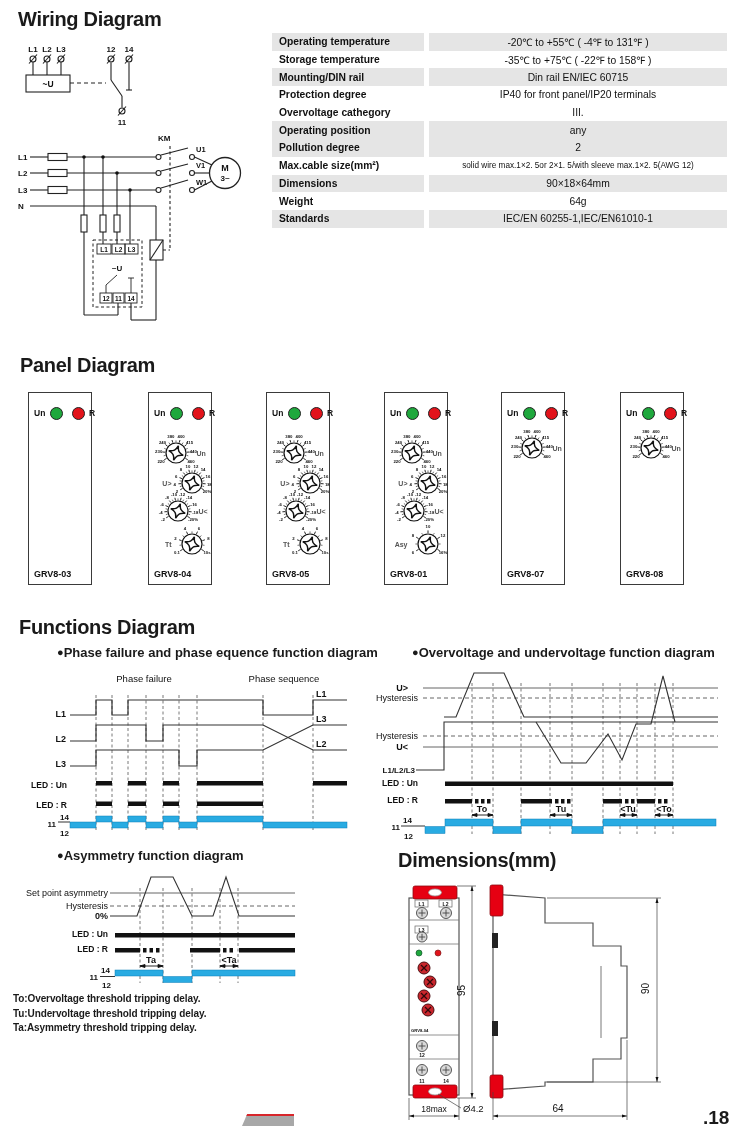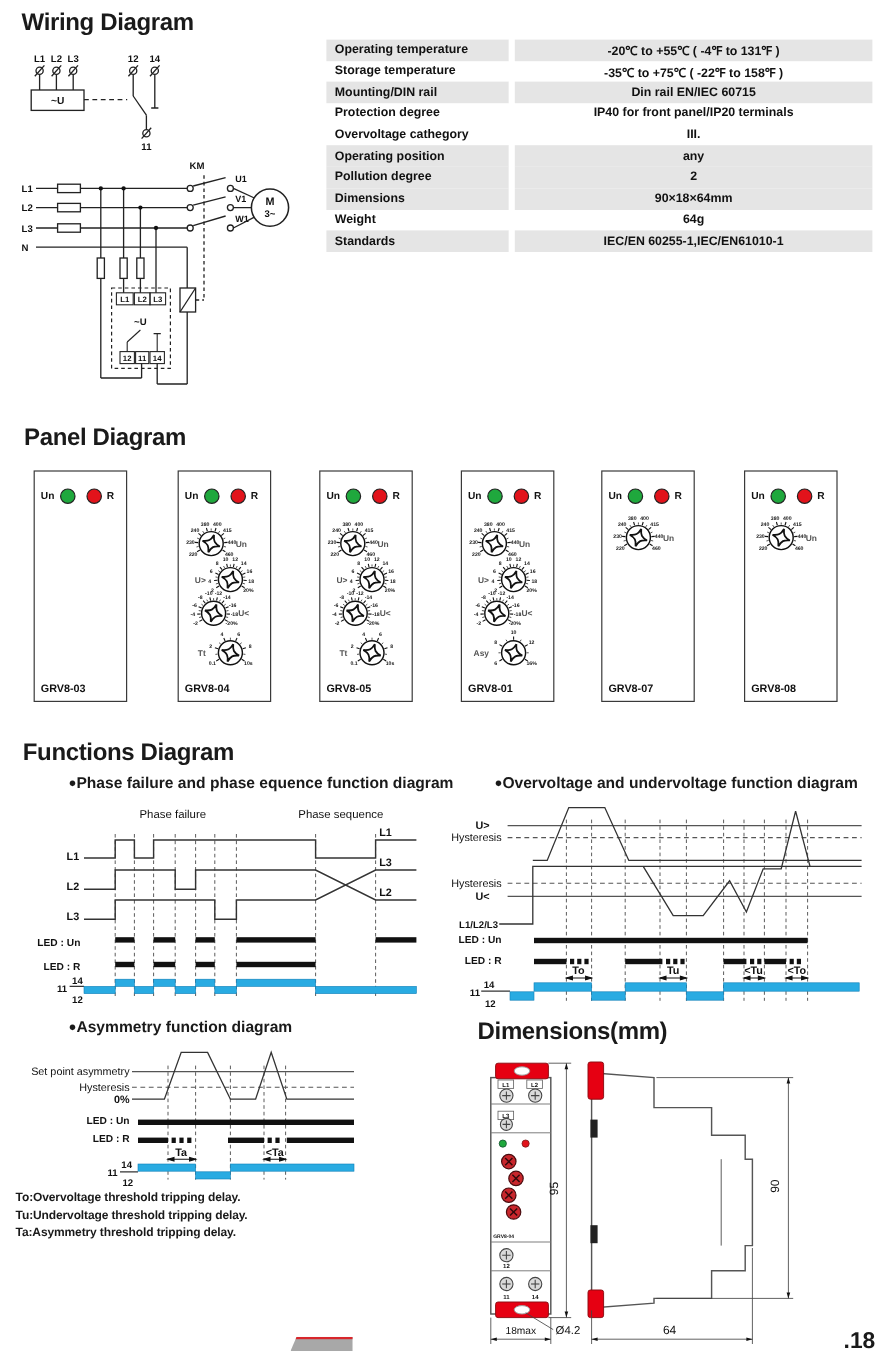--- a/index.html
+++ b/index.html
@@ -7,25 +7,25 @@
          font-family:"Liberation Sans", sans-serif; color:#111; overflow:hidden; }
   .abs { position:absolute; }
   .h1 { font-size:20px; font-weight:bold; letter-spacing:-0.3px; color:#1a1a1a; }
   .h2 { font-size:13px; font-weight:bold; color:#1a1a1a; white-space:nowrap;margin-left:44px; }
   .h2 .blt { font-size:11px; vertical-align:1px; }
   
   #specs-table { position:absolute; left:272px; top:33px; width:455px; }
   .srow { display:flex; height:17.7px; }
   .srow .sl { width:152px; padding-left:7px; font-size:10.3px; font-weight:bold; box-sizing:border-box; height:100%; display:flex; align-items:center; }
   .srow .gut { width:5px; height:100%; background:#fff; }
-  .srow .sv { flex:1; text-align:center; font-size:10.3px; font-weight:bold; height:100%; display:flex; align-items:center; justify-content:center; }
+  .srow .sv { flex:1; text-align:center; font-size:10.3px; font-weight:normal; height:100%; display:flex; align-items:center; justify-content:center; }
   .srow .sv.small { font-size:8.2px; }
   .srow.g .sl, .srow.g .sv { background:#e5e5e5; }
   
-  .panel { position:absolute; top:392px; width:78px; height:193px; border:1.4px solid #3a3a3a; background:#fff; box-sizing:border-box; }
+  .panel { position:absolute; top:392px; width:64px; height:193px; border:1.4px solid #3a3a3a; background:#fff; box-sizing:border-box; }
   .panel .plbl { position:absolute; font-weight:bold; font-size:8.5px; color:#111; }
   .panel .led { position:absolute; width:13px; height:13px; border-radius:50%; box-sizing:border-box; border:1px solid #222; }
   .panel .model { position:absolute; left:5px; top:176px; font-weight:bold; font-size:9px; color:#111; }
   .panel svg { position:absolute; left:0; top:34px; }
   #notes div { font-size:10px; font-weight:bold; line-height:14.5px; letter-spacing:-0.1px; color:#1a1a1a; }
   #page-number { font-size:19px; font-weight:bold; color:#1a1a1a; }
   #edge-artifact { position:absolute; left:242px; top:1114px; width:52px; height:10px;
      background:#a8a8a8; border-top:2px solid #d8262b; clip-path:polygon(10% 0,100% 0,100% 100%,0 100%); }
   svg text { font-family:"Liberation Sans", sans-serif; }
 </style>
@@ -190,20 +190,25 @@
     </div>
     <div class="srow g">
       <div class="sl">Operating position</div>
       <div class="gut"></div>
       <div class="sv">any</div>
     </div>
     <div class="srow g">
       <div class="sl">Pollution degree</div>
       <div class="gut"></div>
       <div class="sv">2</div>
+    </div>
+    <div class="srow">
+      <div class="sl">Max.cable size(mm²)</div>
+      <div class="gut"></div>
+      <div class="sv small">solid wire max.1×2. 5or 2×1. 5/with sleeve max.1×2. 5(AWG 12)</div>
     </div>
     <div class="srow g">
       <div class="sl">Dimensions</div>
       <div class="gut"></div>
       <div class="sv">90×18×64mm</div>
     </div>
     <div class="srow">
       <div class="sl">Weight</div>
       <div class="gut"></div>
       <div class="sv">64g</div>

